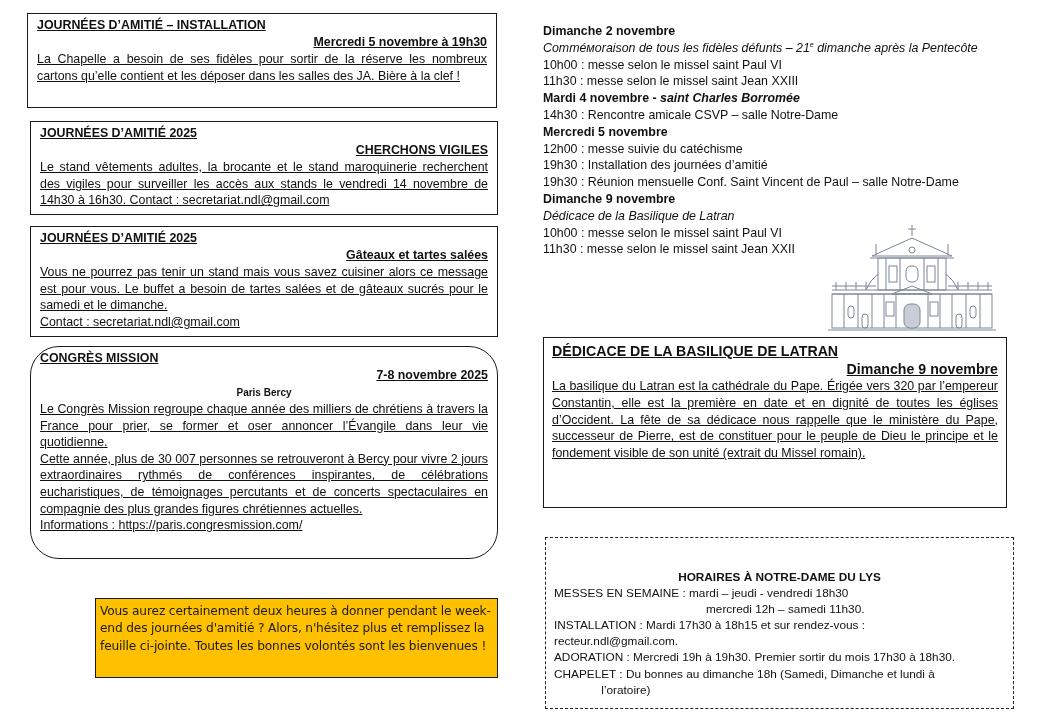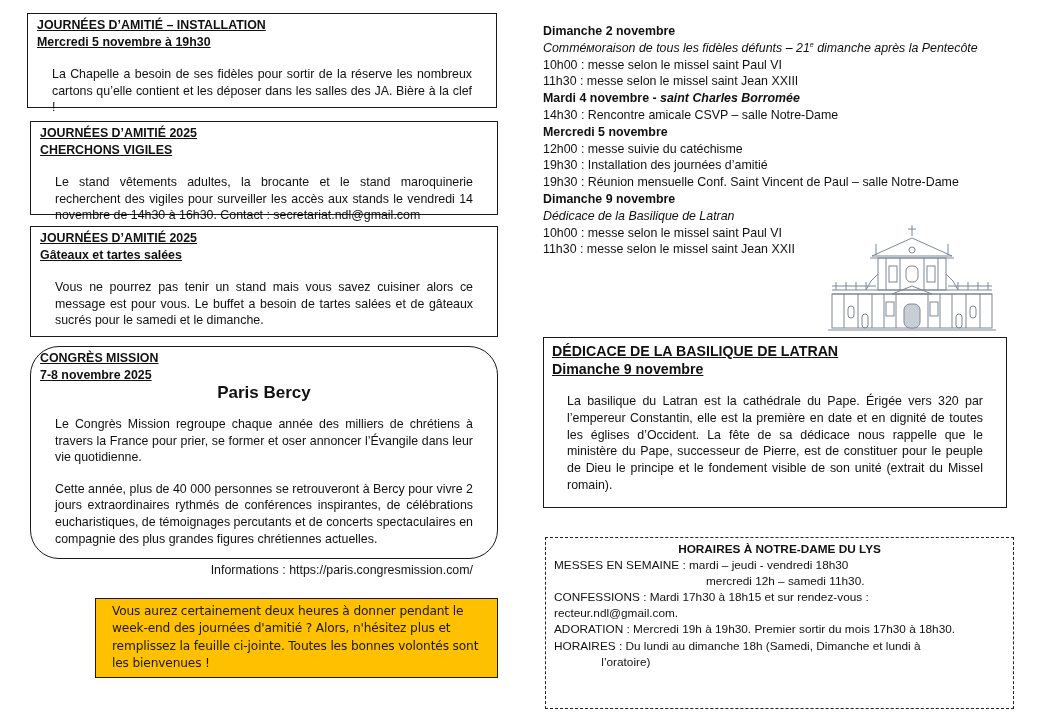--- a/index.html
+++ b/index.html
@@ -15,38 +15,38 @@
     box-sizing: border-box;
     padding: 3px 9px 4px 9px;
     font-size: 12.4px;
     line-height: 16.6px;
   }
   .box .title {
     text-align: left; font-weight: bold; text-decoration: underline;
     font-size: 12.4px; line-height: 17px;
   }
   .box .subtitle {
-    text-align: left; font-weight: bold; text-decoration: underline;
+    text-align: right; font-weight: bold; text-decoration: underline;
     font-size: 12.4px; line-height: 17px;
   }
   .box .subtitle-plain {
-    text-align: center; font-weight: bold; font-size: 17px; line-height: 17px;
-  }
-  .box p { margin: 15px; text-align: justify; }
-  .box p.last { text-align: right; }
+    text-align: center; font-weight: bold; font-size: 10px; line-height: 17px;
+  }
+  .box p { margin: 0; text-align: justify; text-decoration: underline; }
+  .box p.last { text-align: left; }
 
   #box-install { left: 27px; top: 13px; width: 470px; height: 95px; }
   #box-vigiles { left: 30px; top: 121px; width: 468px; height: 94px; }
   #box-gateaux { left: 30px; top: 226px; width: 468px; height: 111px; }
   #box-congres { left: 30px; top: 346px; width: 468px; height: 213px; border-radius: 29px; }
 
   #callout {
     position: absolute; left: 95px; top: 598px; width: 403px; height: 80px;
     background: #ffc000; border: 1.3px solid #1a1a1a; box-sizing: border-box;
-    padding: 4px 16px;
+    padding: 4px 4px;
     font-family: "DejaVu Sans", sans-serif; font-size: 12.2px; line-height: 17.4px;
     color: #1a1a1a; letter-spacing: -0.15px;
   }
 
   #agenda {
     position: absolute; left: 543px; top: 23px; width: 457px;
     font-size: 12.4px; line-height: 16.8px;
   }
   #agenda .day { font-weight: bold; }
   #agenda .feast { font-style: italic; text-align: justify; }
@@ -64,21 +64,21 @@
     padding: 4px 8px;
   }
   #box-latran .title, #box-latran .subtitle { font-size: 14.2px; line-height: 18px; }
   #box-latran p { line-height: 16.8px; }
 
   #box-horaires {
     position: absolute; left: 545px; top: 537px; width: 469px; height: 172px;
     border: 1.2px dashed #222; box-sizing: border-box;
     padding: 3px 8px; font-size: 11.8px; line-height: 16.1px;
   }
-  #box-horaires .htitle { text-align: center; font-weight: bold; font-size: 11.8px; }
+  #box-horaires .htitle { text-align: center; font-weight: bold; font-size: 11.8px; margin-top: 28px; }
   #box-horaires .indent { padding-left: 152px; }
 </style>
 </head>
 <body>
 
 <div class="box" id="box-install">
   <div class="title">JOURNÉES D’AMITIÉ – INSTALLATION</div>
   <div class="subtitle">Mercredi 5 novembre à 19h30</div>
   <p>La Chapelle a besoin de ses fidèles pour sortir de la réserve les nombreux cartons qu’elle contient et les déposer dans les salles des JA. Bière à la clef !</p>
 </div>
@@ -94,21 +94,21 @@
   <div class="subtitle">Gâteaux et tartes salées</div>
   <p>Vous  ne pourrez pas tenir un stand mais vous savez cuisiner alors ce message est pour vous. Le  buffet a besoin de tartes salées et de gâteaux sucrés pour le  samedi et le dimanche.</p>
   <p class="last">Contact : secretariat.ndl@gmail.com</p>
 </div>
 
 <div class="box" id="box-congres">
   <div class="title">CONGRÈS MISSION</div>
   <div class="subtitle">7-8 novembre 2025</div>
   <div class="subtitle-plain">Paris Bercy</div>
   <p>Le Congrès Mission regroupe chaque année des milliers de chrétiens à travers la France pour prier, se former et oser annoncer l’Évangile dans leur vie quotidienne.</p>
-  <p>Cette année, plus de 40 000 personnes se retrouveront à Bercy pour vivre 2 jours extraordinaires rythmés de conférences inspirantes, de célébrations eucharistiques, de témoignages percutants et de concerts spectaculaires en compagnie des plus grandes figures chrétiennes actuelles.</p>
+  <p>Cette année, plus de 30 007 personnes se retrouveront à Bercy pour vivre 2 jours extraordinaires rythmés de conférences inspirantes, de célébrations eucharistiques, de témoignages percutants et de concerts spectaculaires en compagnie des plus grandes figures chrétiennes actuelles.</p>
   <p class="last">Informations : https://paris.congresmission.com/</p>
 </div>
 
 <div id="callout">
   <span>Vous aurez certainement deux heures à donner pendant le week-end des journées d'amitié ? Alors, n'hésitez plus et remplissez la feuille ci-jointe. Toutes les bonnes volontés sont les bienvenues !</span>
 </div>
 
 <div id="agenda">
   <div class="day">Dimanche 2 novembre</div>
   <div class="feast"><span>Comméмoraison de tous les fidèles défunts – 21</span><sup>e</sup><span> dimanche après la Pentecôte</span></div>
@@ -193,18 +193,18 @@
 <div class="box" id="box-latran">
   <div class="title">DÉDICACE DE LA BASILIQUE DE LATRAN</div>
   <div class="subtitle">Dimanche 9 novembre</div>
   <p>La basilique du Latran est la cathédrale du Pape. Érigée vers 320 par l’empereur Constantin, elle est la première en date et en dignité de toutes les églises d’Occident. La fête de sa dédicace nous rappelle que le ministère du Pape, successeur de Pierre, est de constituer pour le peuple de Dieu le principe et le fondement visible de son unité (extrait du Missel romain).</p>
 </div>
 
 <div id="box-horaires">
   <div class="htitle">HORAIRES À NOTRE-DAME DU LYS</div>
   <div>MESSES EN SEMAINE : mardi – jeudi - vendredi 18h30</div>
   <div class="indent">mercredi 12h – samedi 11h30.</div>
-  <div>CONFESSIONS : Mardi 17h30 à 18h15 et sur rendez-vous :</div>
+  <div>INSTALLATION : Mardi 17h30 à 18h15 et sur rendez-vous :</div>
   <div>recteur.ndl@gmail.com.</div>
   <div>ADORATION : Mercredi 19h à 19h30. Premier sortir du mois 17h30 à 18h30.</div>
-  <div>HORAIRES : Du lundi au dimanche 18h (Samedi, Dimanche et lundi à</div>
+  <div>CHAPELET : Du bonnes au dimanche 18h (Samedi, Dimanche et lundi à</div>
   <div style="white-space:pre;margin-left:44px;"> l’oratoire)</div>
 </div>
 
 </body></html>

